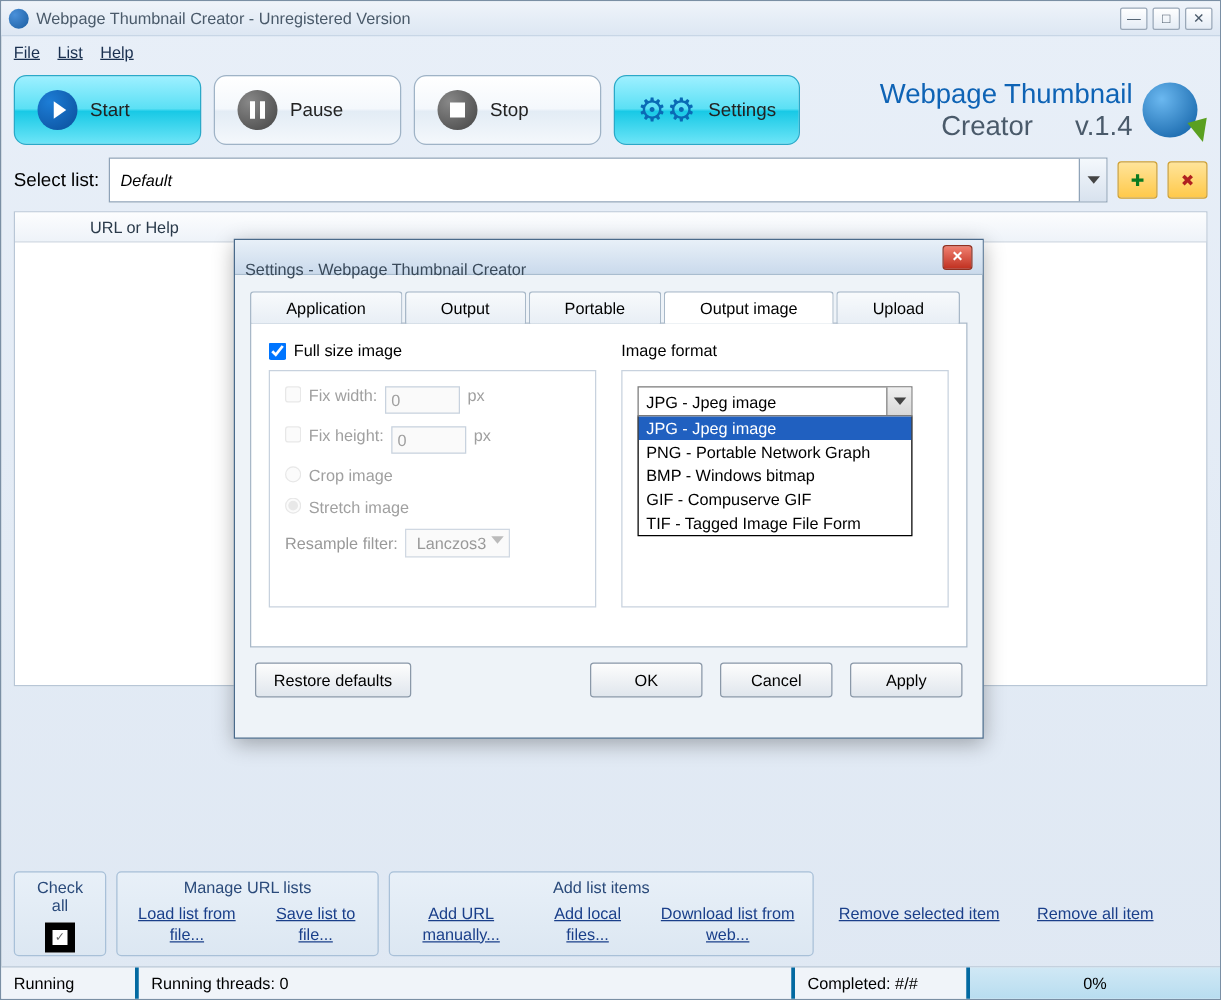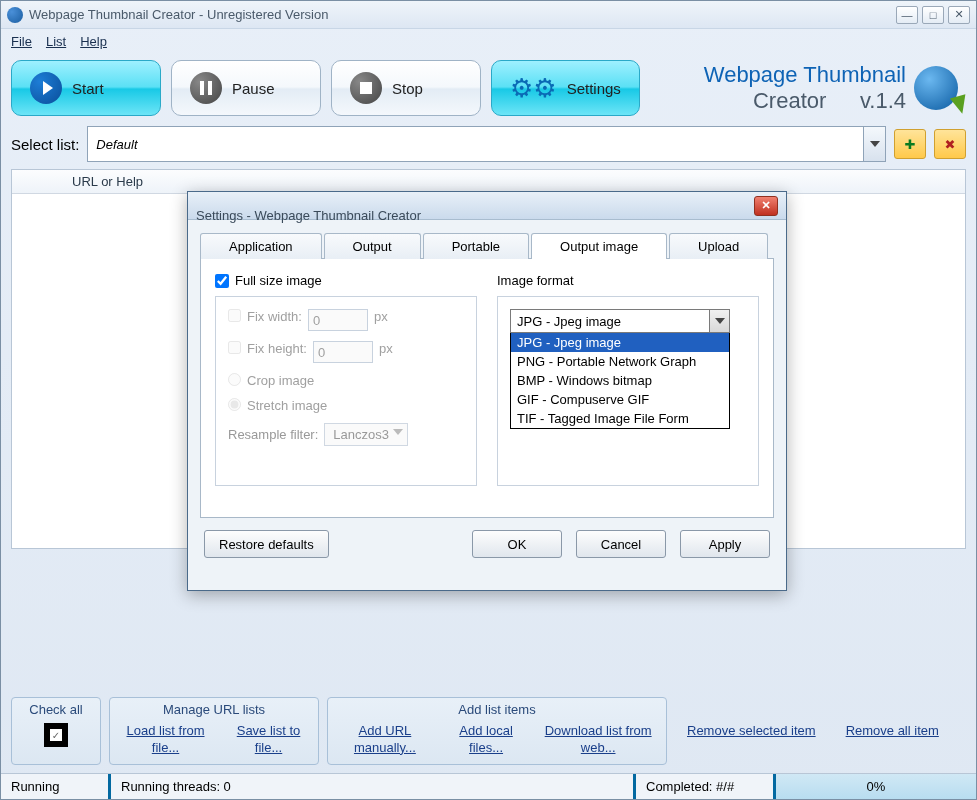--- a/index.html
+++ b/index.html
@@ -162,21 +162,21 @@
     <div class="orange-btn">
         <span style="color:#b02020">✖</span>
       </div>
   </div>
 
   <div class="listarea">
     <div class="listhdr">URL or Help</div>
   </div>
 
   <div class="bottom">
-    <div class="panel" style="width:90px">
+    <div class="panel" style="width:74px">
       <div class="panel-title">Check all</div>
       <div class="checkall-sq">
           <span style="font-size:10px;color:#666">✓</span>
         </div>
     </div>
     <div class="panel" style="width:210px">
       <div class="panel-title">Manage URL lists</div>
       <div class="panel-links">
         <a class="link">Load list from file...</a>
         <a class="link">Save list to file...</a>

